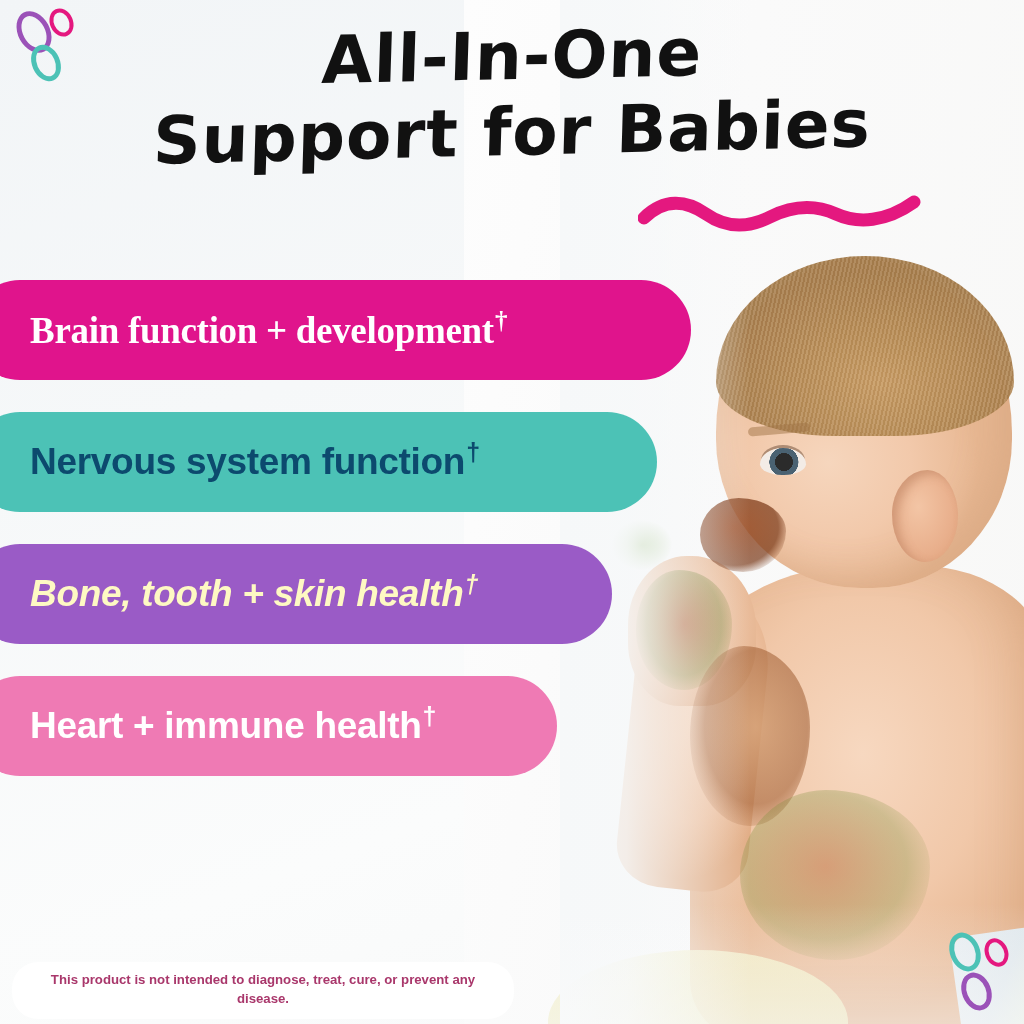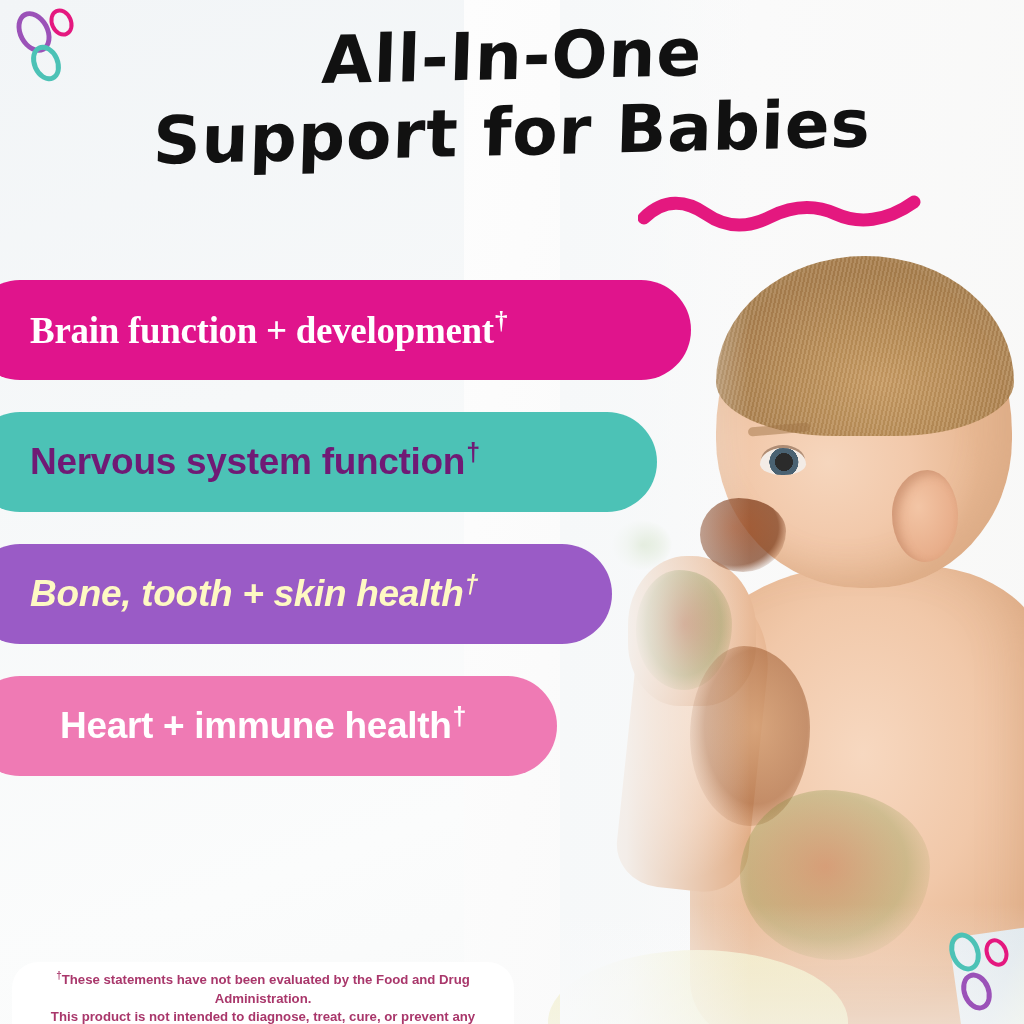--- a/index.html
+++ b/index.html
@@ -270,30 +270,27 @@
 
   <svg class="squiggle" viewBox="0 0 288 40">
     <path id="squiggle-path" d="M6 26 C 26 6, 48 8, 68 22 C 88 36, 110 36, 132 25 C 154 14, 176 12, 198 22 C 220 32, 248 30, 276 10" fill="none" stroke="#e4187f" stroke-width="13" stroke-linecap="round"></path>
   </svg>
 
   <div id="pills">
       <div class="pill" style="top: 280px; width: 721px; background: rgb(224, 20, 140);">
         <span class="pill-label" style="color: rgb(255, 255, 255); font-family: Liberation Serif, serif;">Brain function + development<span class="dag">†</span></span>
       </div>
       <div class="pill" style="top: 412px; width: 687px; background: rgb(76, 194, 182);">
-        <span class="pill-label" style="color: #701a75;">Nervous system function<span class="dag">†</span></span>
+        <span class="pill-label" style="color: #0c4a6e;">Nervous system function<span class="dag">†</span></span>
       </div>
       <div class="pill" style="top: 544px; width: 642px; background: rgb(154, 91, 198);">
         <span class="pill-label" style="color: #fef9c3; font-style: italic;">Bone, tooth + skin health<span class="dag">†</span></span>
       </div>
       <div class="pill" style="top: 676px; width: 587px; background: rgb(239, 122, 180);">
-        <span class="pill-label" style="color: rgb(255, 255, 255); margin-left: 30px;">Heart + immune health<span class="dag">†</span></span>
+        <span class="pill-label" style="color: rgb(255, 255, 255);">Heart + immune health<span class="dag">†</span></span>
       </div>
     </div>
 
   <div class="disclaimer">
-    <div>
-      <span class="dag-sm">†</span><span>These statements have not been evaluated by the Food and Drug Administration.</span>
-    </div>
     <div>This product is not intended to diagnose, treat, cure, or prevent any disease.</div>
   </div>
 
 </div>
 
 </body></html>

